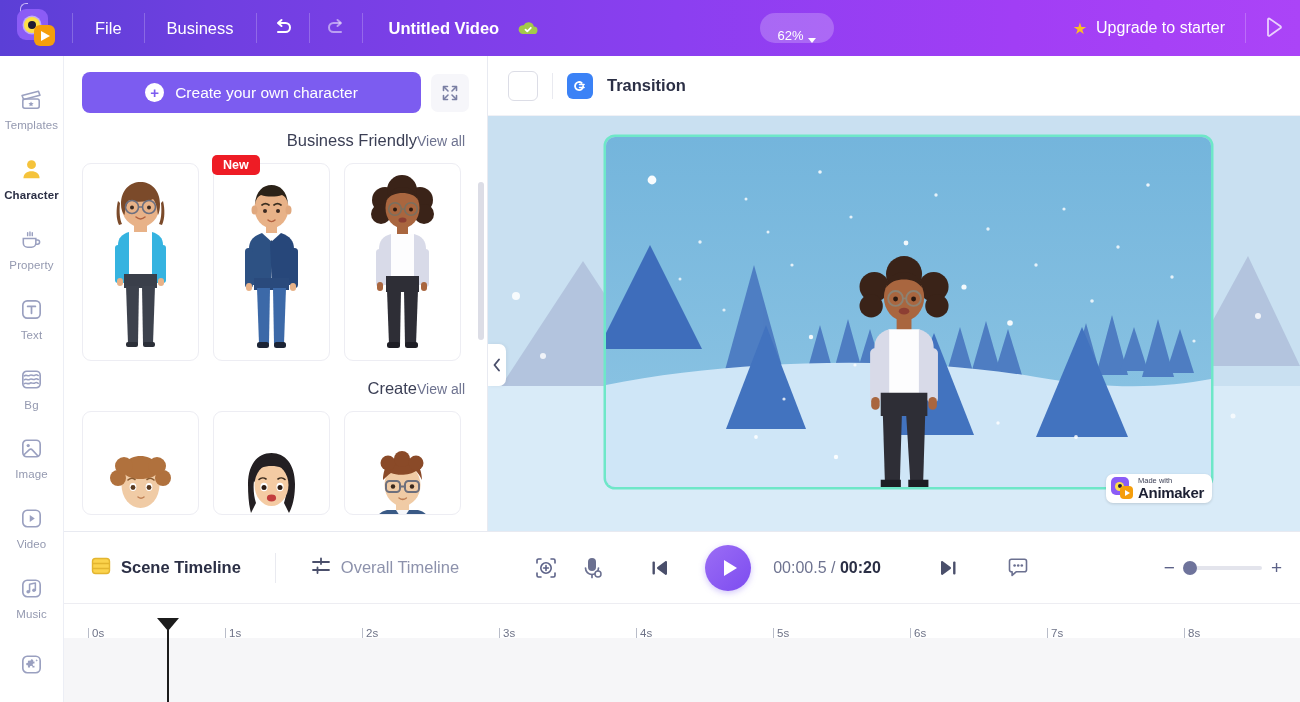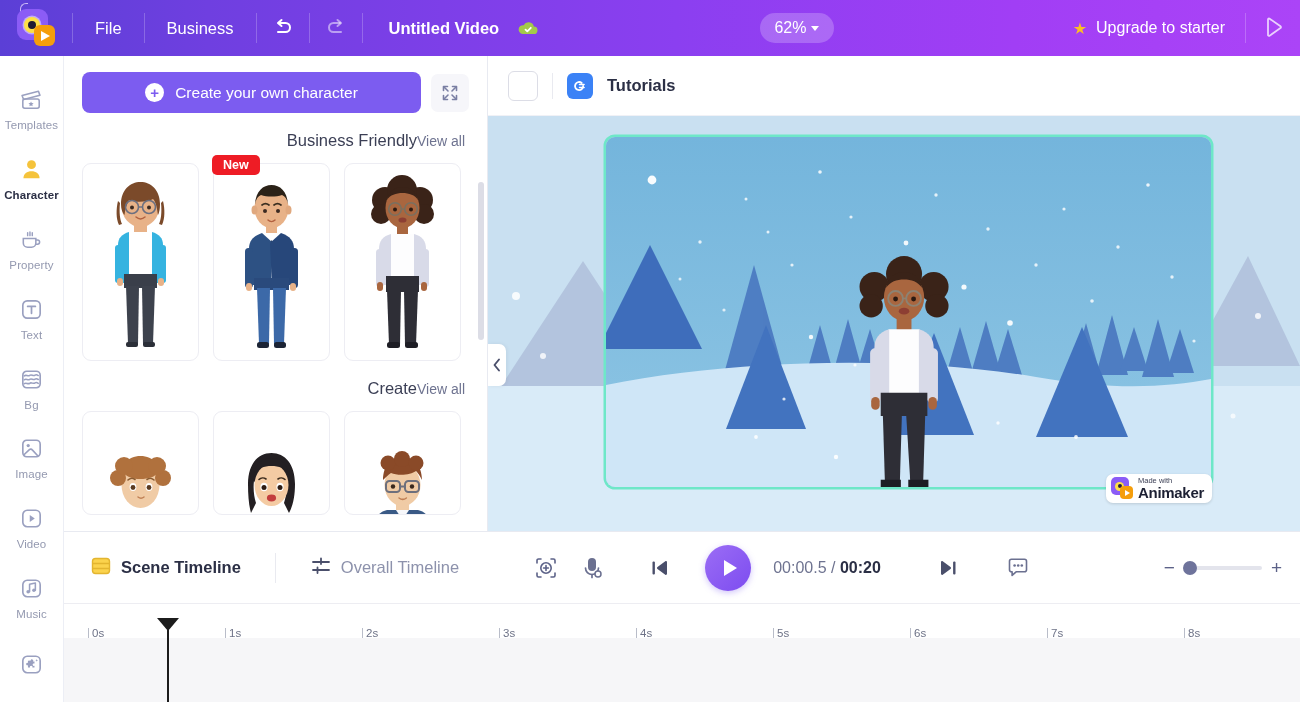--- a/index.html
+++ b/index.html
@@ -69,22 +69,22 @@
   }
   .cloud-ok {
     display: flex; align-items: center; justify-content: center;
     width: 26px; height: 26px;
   }
 
   .zoom-pill {
     margin-left: auto; margin-right: auto;
     background: rgba(255,255,255,0.22);
     border-radius: 16px; height: 30px; min-width: 74px;
-    display: flex; align-items: center; justify-content: center; gap: 5px;
-    color: #fff; font-size: 16px; cursor: pointer; padding: 0 13px;
+    display: flex; align-items: flex-end; justify-content: center; gap: 5px;
+    color: #fff; font-size: 13px; cursor: pointer; padding: 0 13px;
   }
   .caret-dn {
     width: 0; height: 0; border-left: 4px solid transparent; border-right: 4px solid transparent;
     border-top: 5px solid #fff;
   }
 
   .upgrade {
     color: #fff; font-size: 16px; display: flex; align-items: center; gap: 9px;
     padding: 0 20px; height: 56px; cursor: pointer; white-space: nowrap;
   }
@@ -592,21 +592,21 @@
 
   <div class="stage-head">
     <div class="trans-check"></div>
     <div class="thin-sep"></div>
     <div class="trans-icon">
       <svg width="18" height="18" viewBox="0 0 20 20" fill="none">
         <path d="M13.5 10a4.5 4.5 0 1 1-1.6-3.4" stroke="#fff" stroke-width="2" fill="none" stroke-linecap="round"></path>
         <path d="M9.5 8.3h5M9.5 11.6h5" stroke="#fff" stroke-width="1.8" stroke-linecap="round"></path>
       </svg>
     </div>
-    <div class="trans-label">Tutorials</div>
+    <div class="trans-label">Transition</div>
   </div>
 
   <div class="stage">
     <svg class="stage-bg" width="812" height="415" viewBox="0 0 812 415" preserveAspectRatio="none">
       <rect width="812" height="415" fill="#c9e0f1"></rect>
       <path d="M0 290 L95 145 L190 290 Z" fill="#b3c4de"></path>
       <path d="M700 250 L760 140 L812 250 Z" fill="#b3c4de"></path>
       <path d="M0 270h812v145H0z" fill="#d9ebf8"></path>
       <circle cx="28" cy="180" r="4" fill="#fff" opacity=".85"></circle>
       <circle cx="55" cy="240" r="3" fill="#fff" opacity=".8"></circle>

